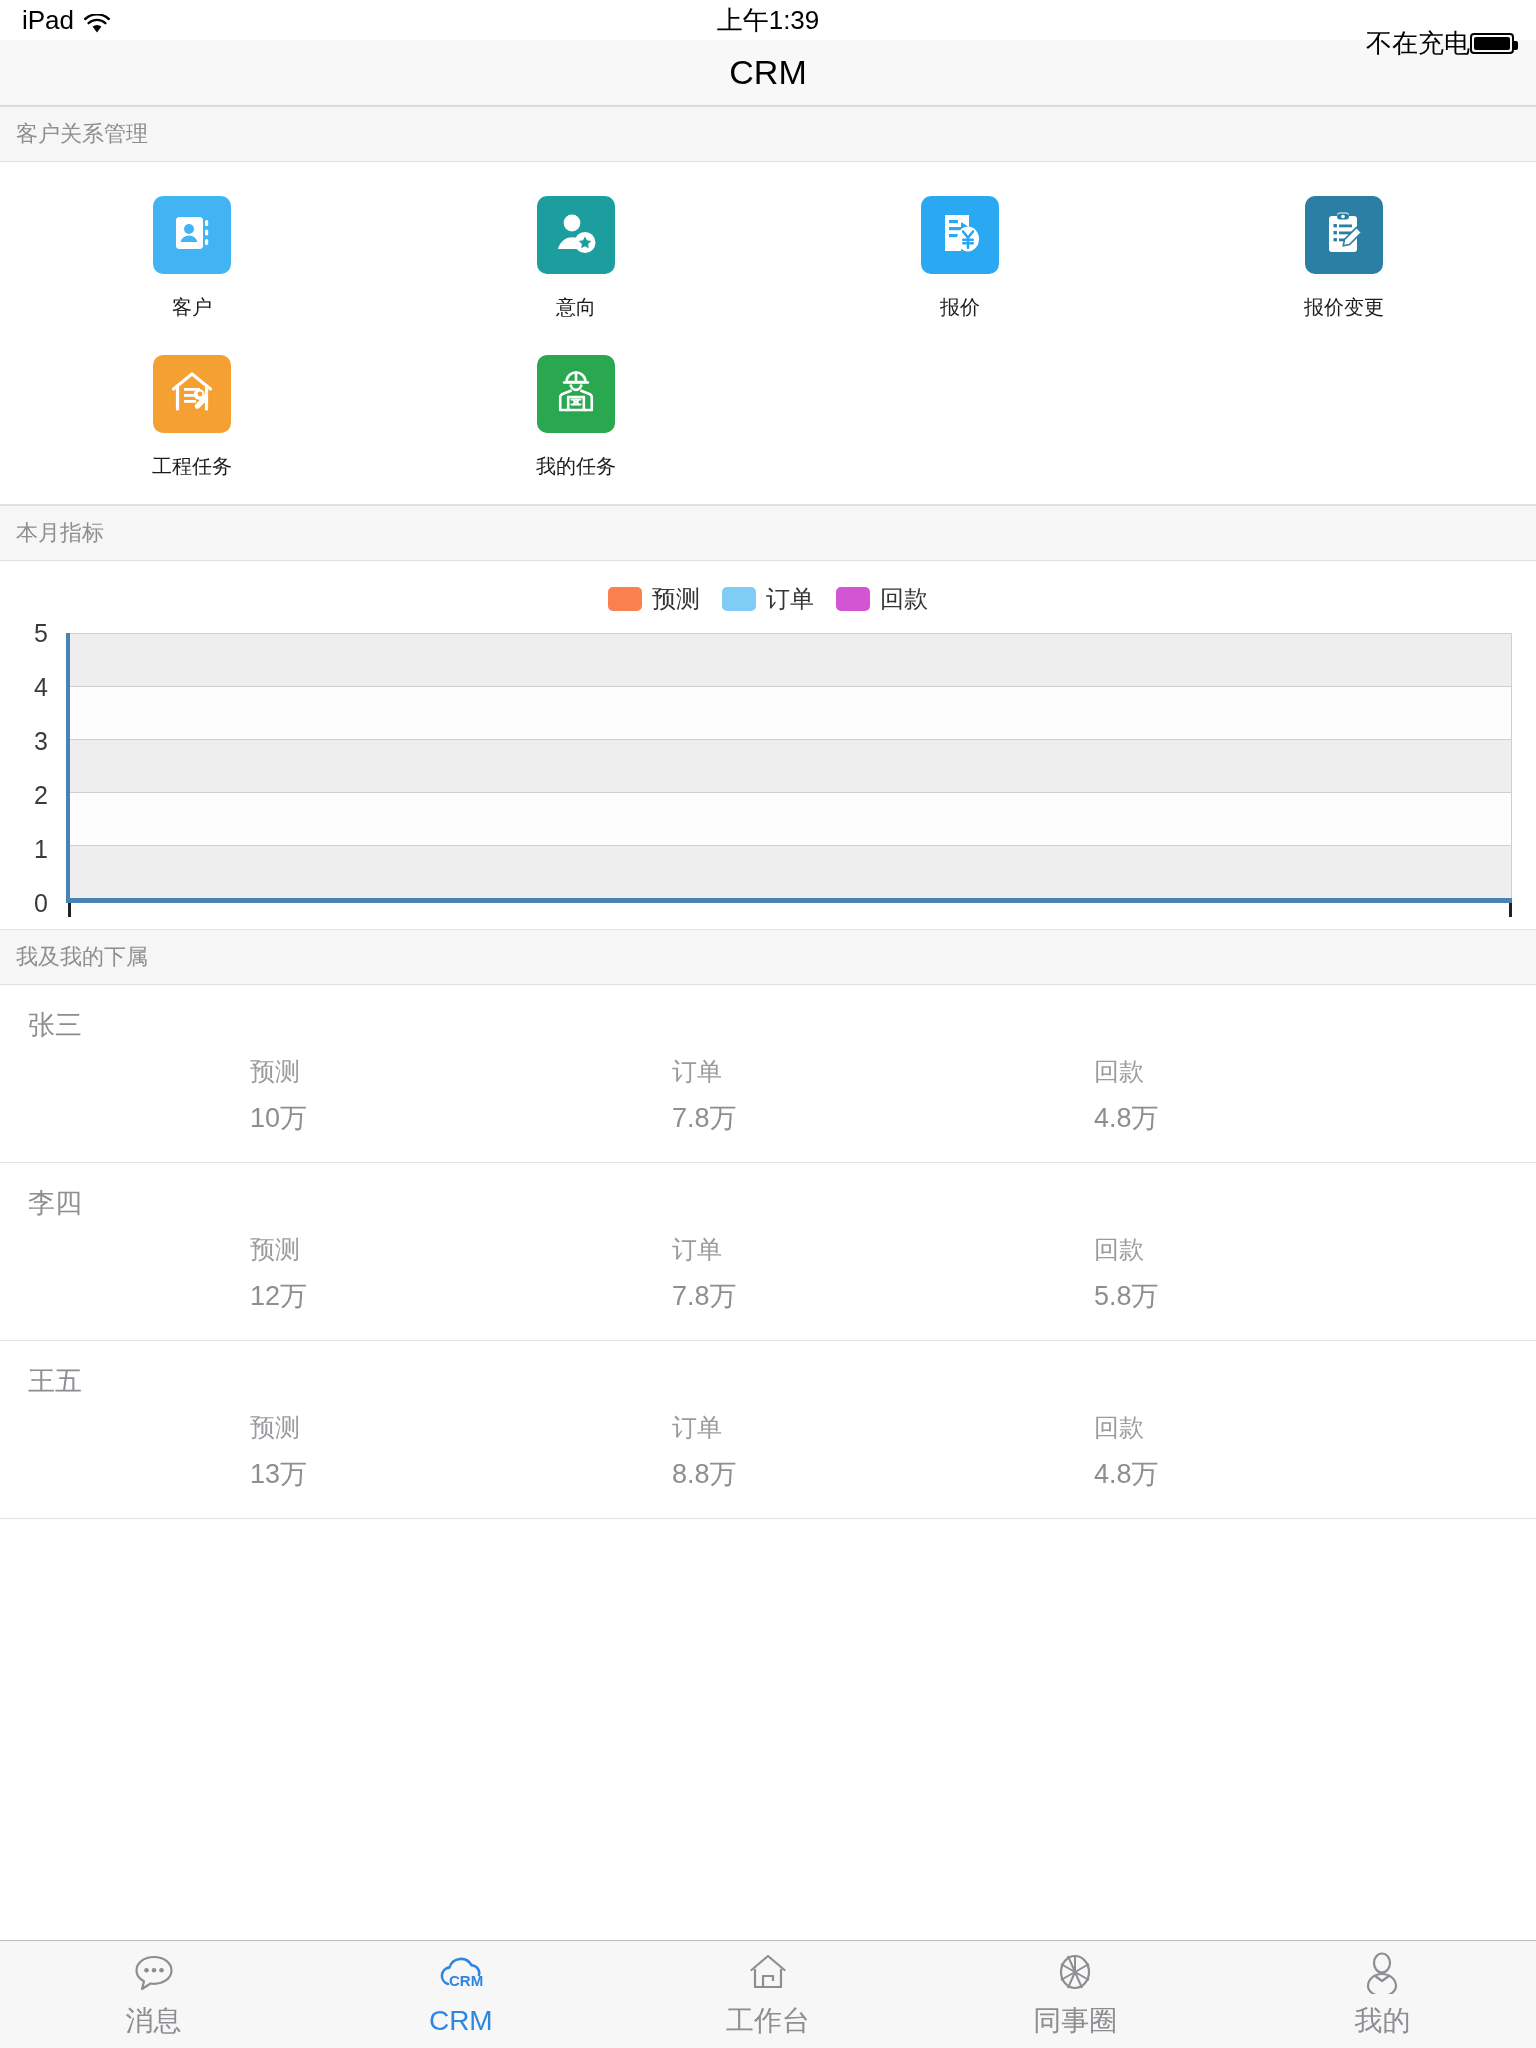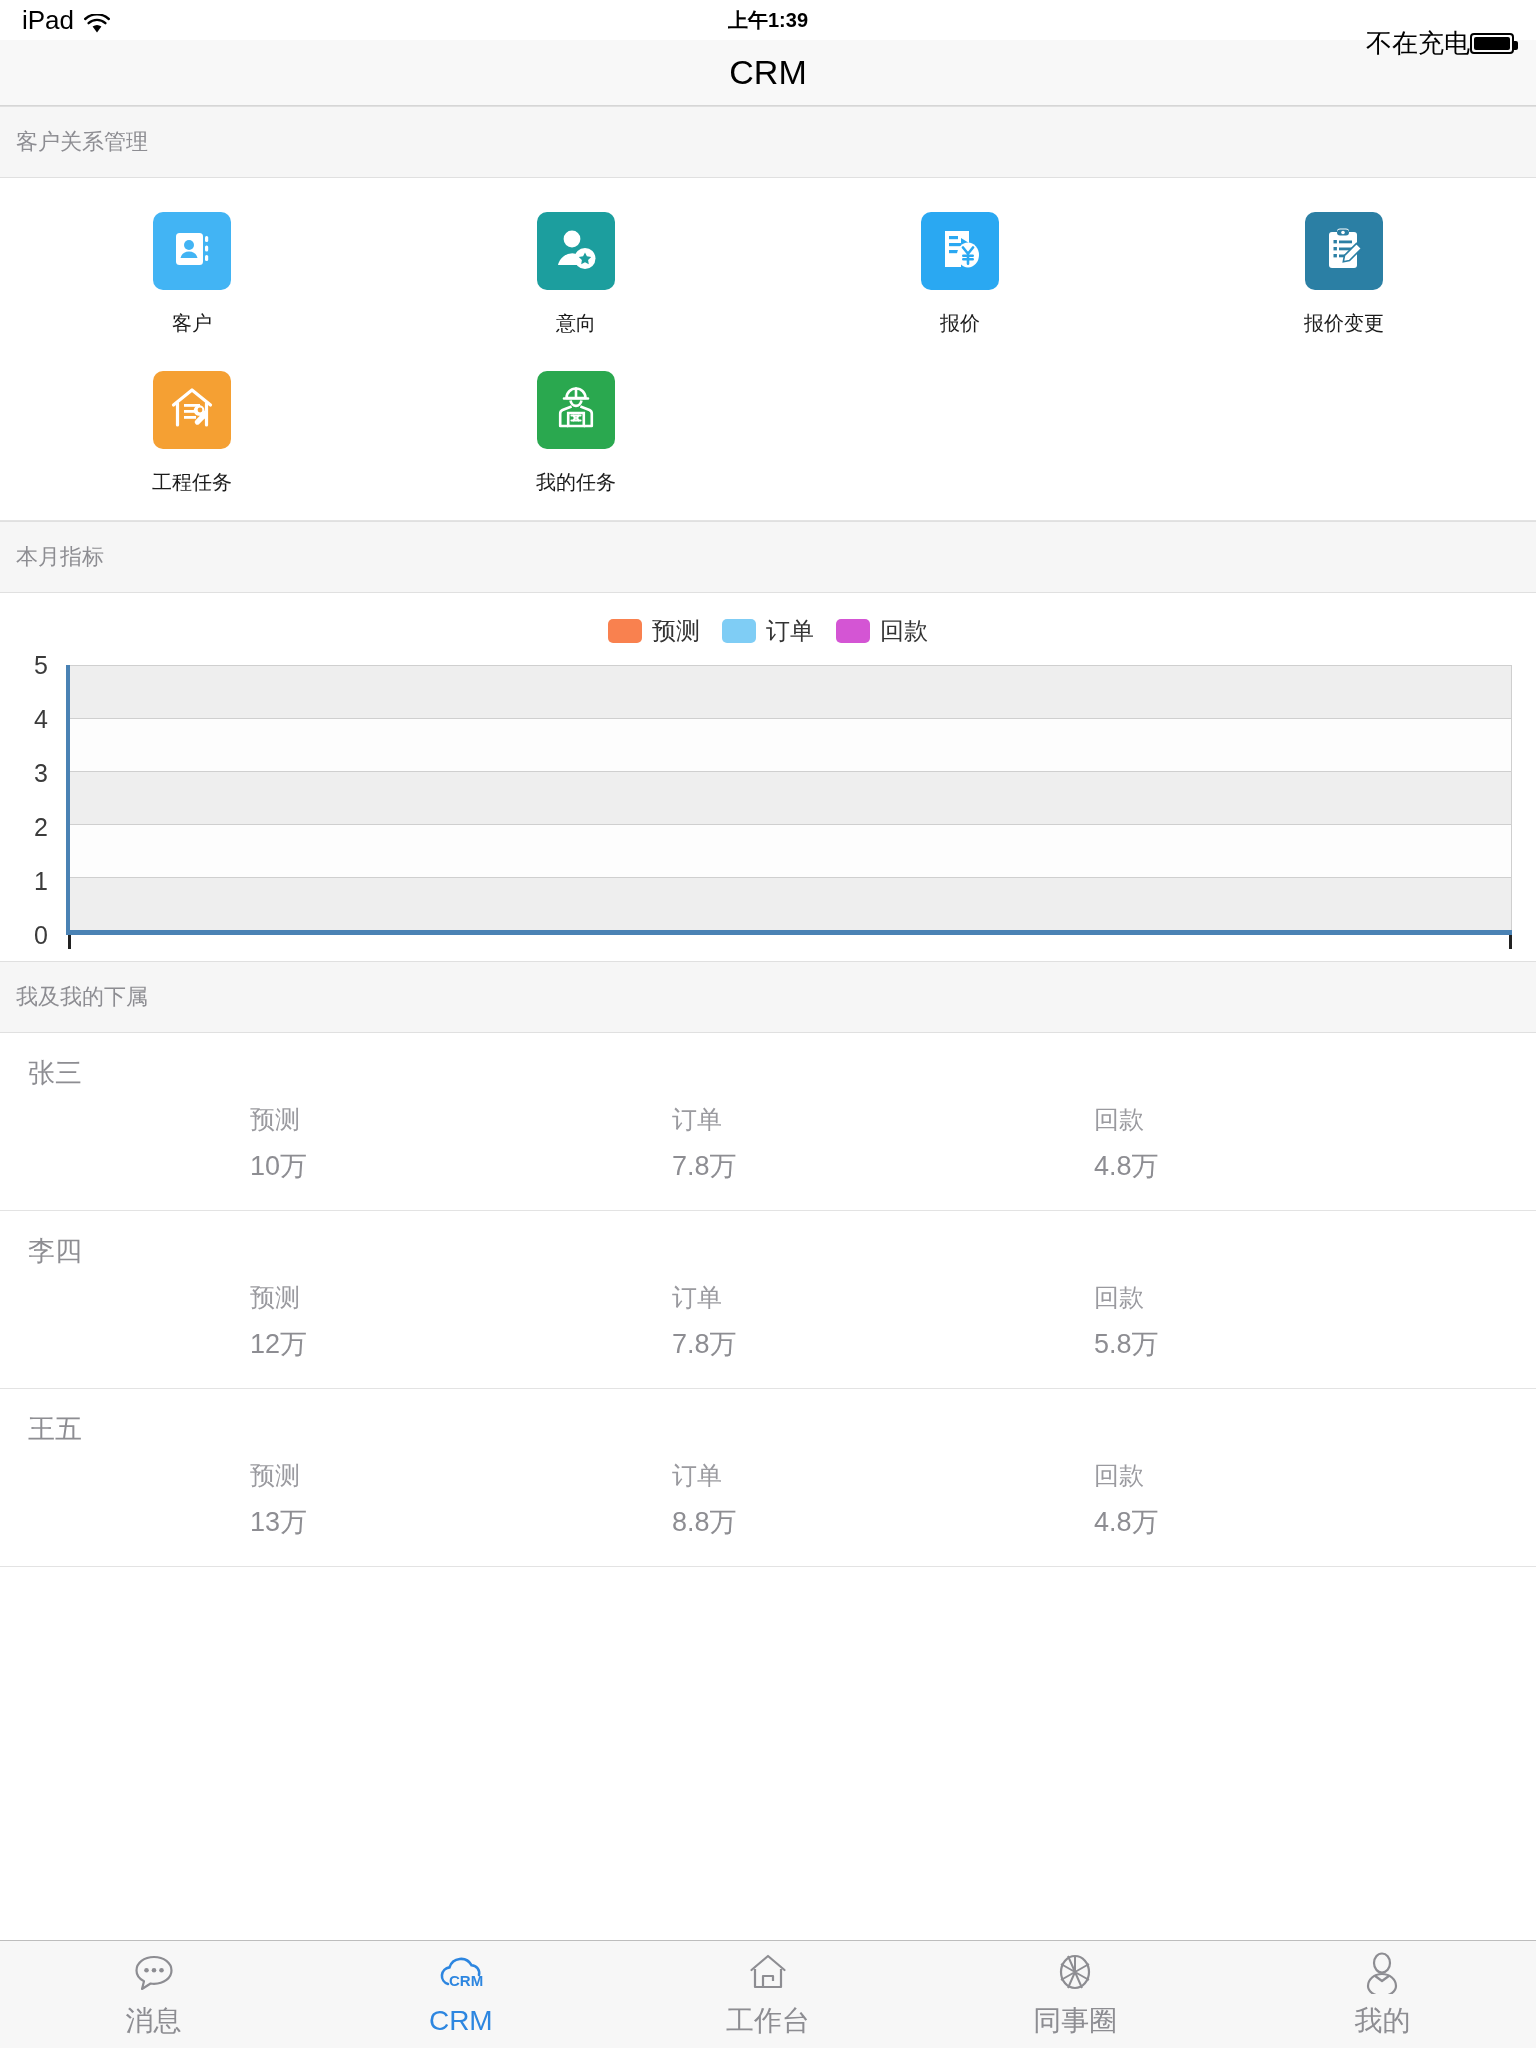--- a/index.html
+++ b/index.html
@@ -17,21 +17,21 @@
     background: #ffffff;
     display: flex; align-items: center;
     padding: 0 22px;
     font-size: 26px; color: #000;
     position: relative;
   }
   .sb-left { display:flex; align-items:center; gap:10px; }
   .sb-center {
     position:absolute; left:0; right:0; top:0; bottom:0;
     display:flex; align-items:center; justify-content:center;
-    font-size:20px; font-weight:700; letter-spacing:0px;
+    font-size:26px; font-weight:400; letter-spacing:0px;
   }
   .sb-right {
     margin-left:auto; display:flex; align-items:center; 
     position:relative; z-index:2; font-size:26px;margin-top:47px;
   }
   .wifi-icon { display:inline-block; width:26px; height:20px; position:relative; }
   .battery {
     width: 44px; height: 21px; border:2px solid #000; border-radius:4px;
     position:relative; display:inline-block;
   }
@@ -46,21 +46,21 @@
     height: 66px; flex:0 0 66px;
     background:#f8f8f8;
     display:flex; align-items:center; justify-content:center;
     border-bottom:1px solid #d6d6d6;
   }
   .navtitle{ font-size:34px; color:#000; font-weight:400; }
 
   
   .section-header{
     background:#f6f6f6;
-    height: 72px;
+    height: 56px;
     display:flex; align-items:center;
     padding-left: 16px;
     font-size: 22px; color:#8d8d92;
     border-top:1px solid #e0e0e0;
     border-bottom:1px solid #e0e0e0;
   }
 
   
   .apps{
     background:#fff; padding: 18px 0 6px 0;

